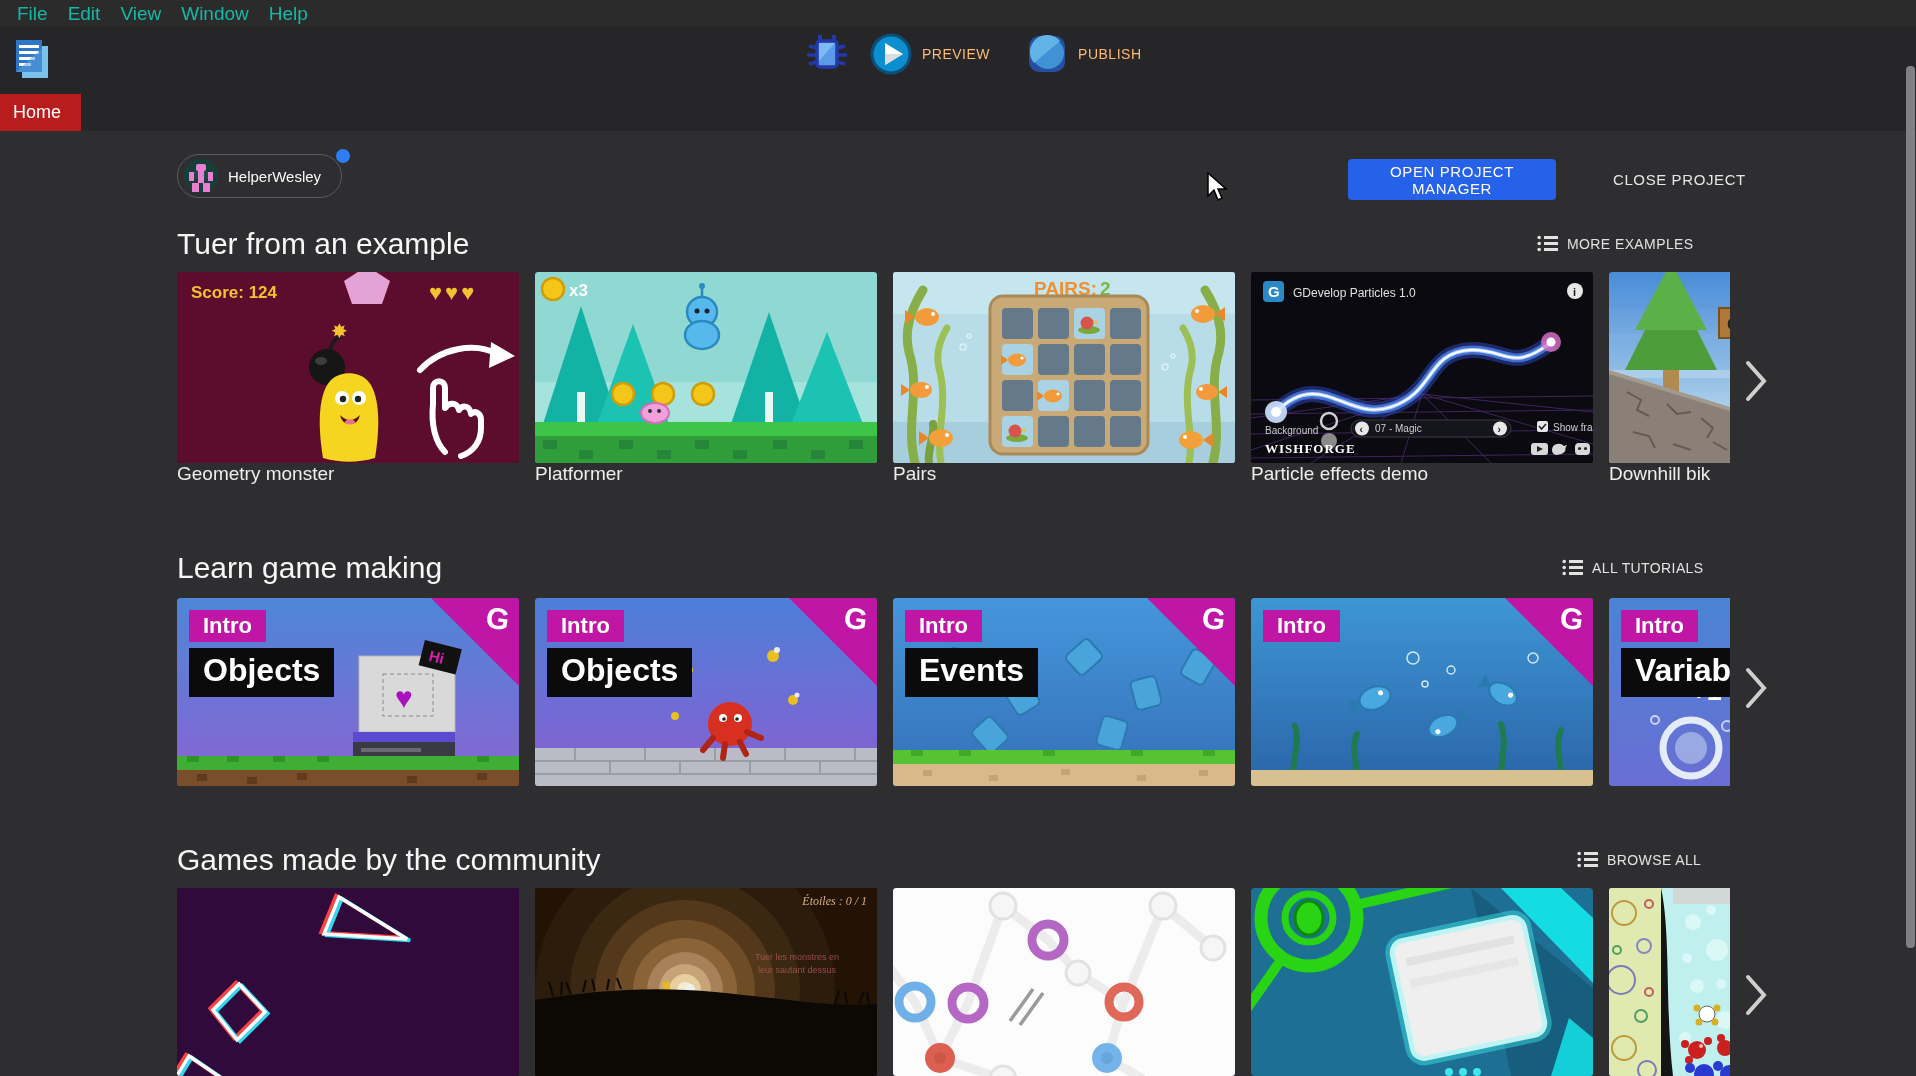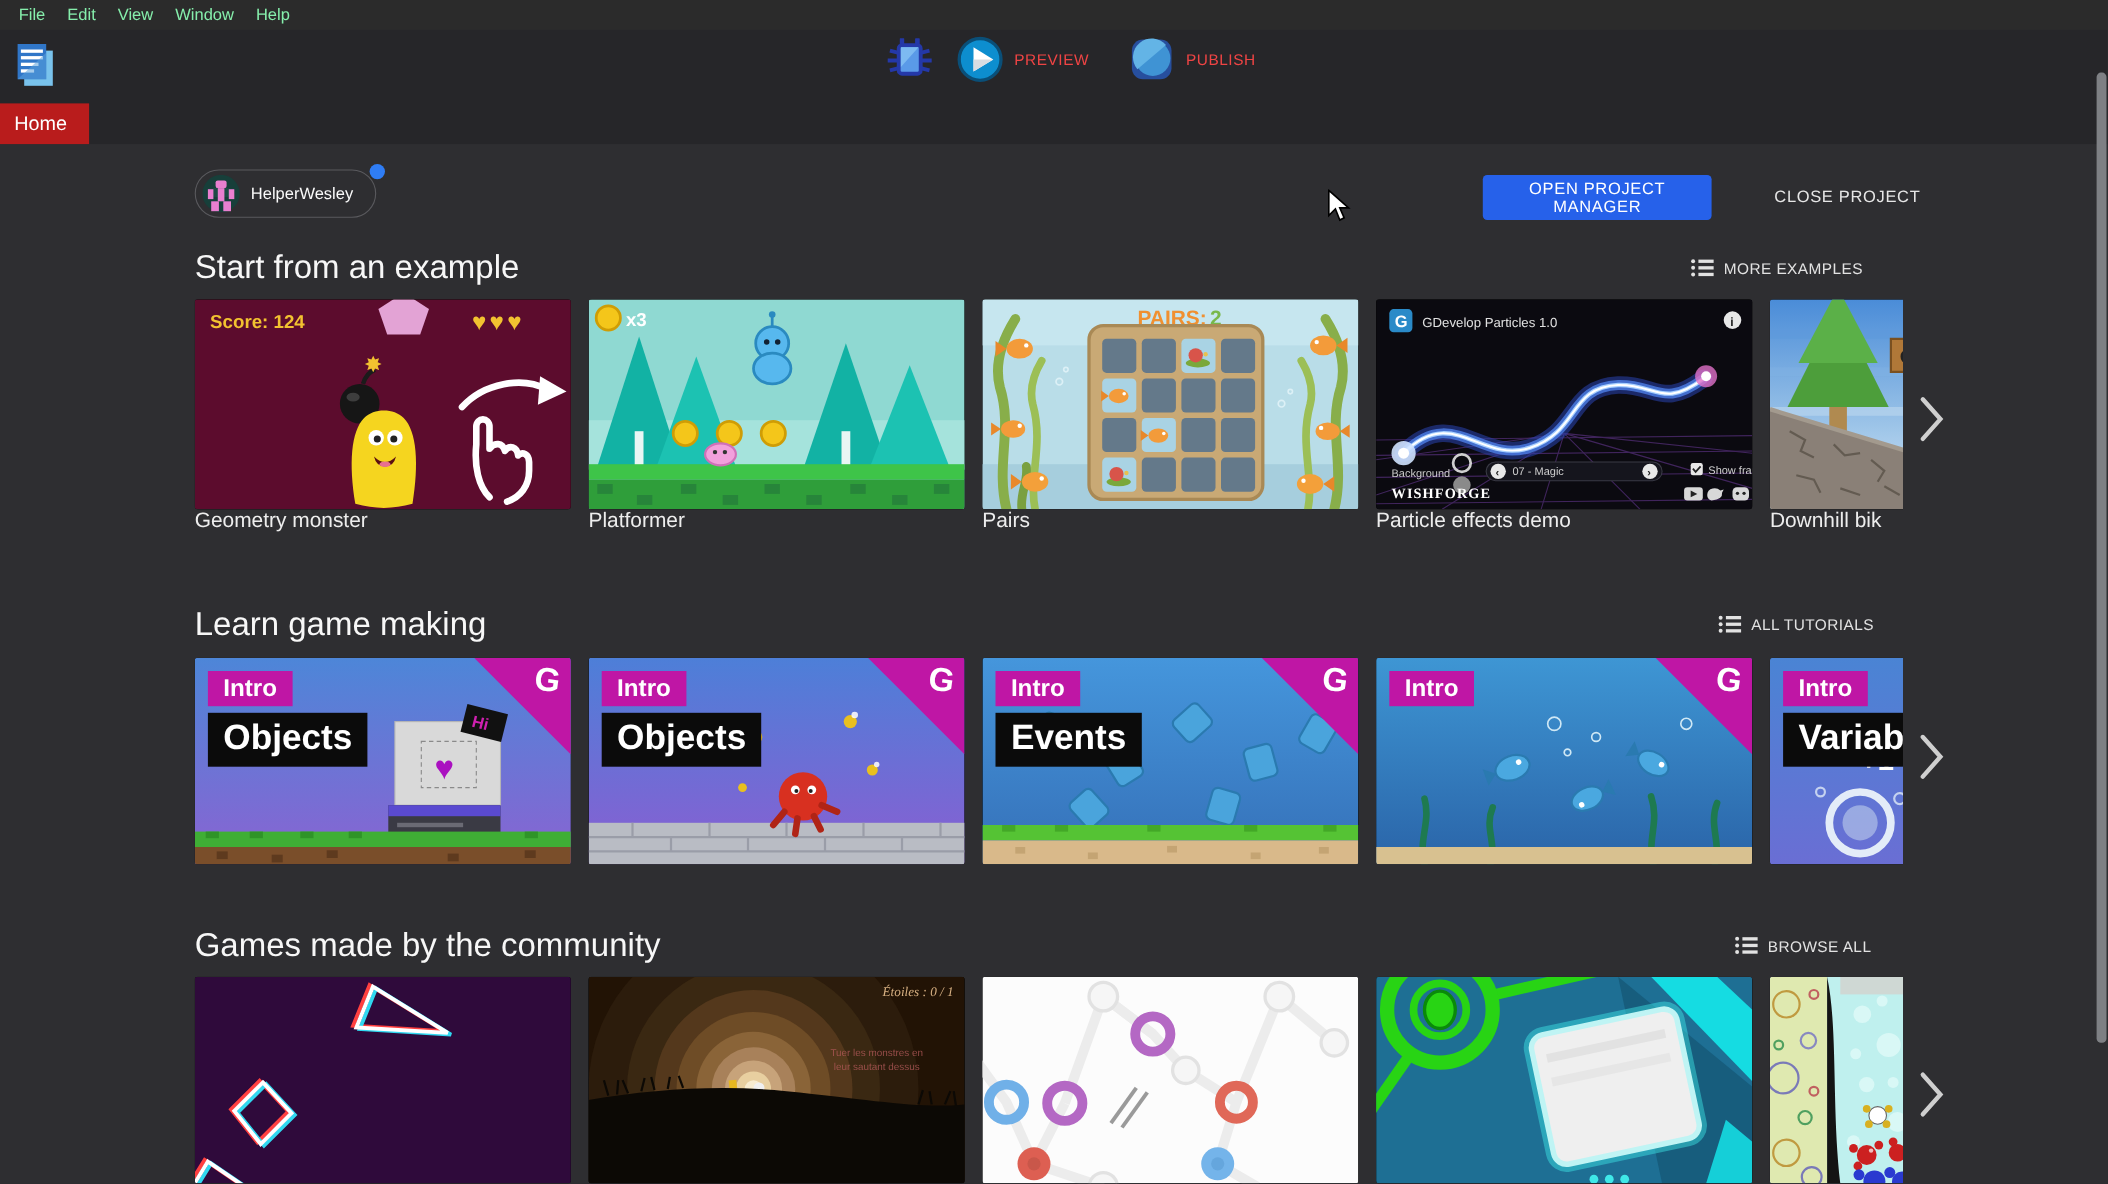--- a/index.html
+++ b/index.html
@@ -1,23 +1,23 @@
 <!DOCTYPE html>
 <html><head>
 <meta charset="utf-8">
 <style>
   *{margin:0;padding:0;box-sizing:border-box}
   html,body{width:1916px;height:1076px}
   body{position:relative;overflow:hidden;background:#2e2e31;font-family:"Liberation Sans",sans-serif;color:#fff}
   .menubar{position:absolute;left:0;top:0;width:1916px;height:27px;background:#2b2b2b;display:flex;align-items:center;padding-left:7px;z-index:5}
-  .menubar span{font-size:15px;color:#86efac;padding:0 10px;cursor:default}
+  .menubar span{font-size:19px;color:#14b8a6;padding:0 10px;cursor:default}
   .topband{position:absolute;left:0;top:27px;width:1916px;height:104px;background:#262629}
   .apptab{position:absolute;left:0;top:94px;width:81px;height:37px;background:#b91c1c;color:#fff;font-size:18px;line-height:37px;padding-left:13px}
   .toolbar-center{position:absolute;top:32px;left:806px;display:flex;align-items:center;gap:10px}
-  .tb-label{font-size:14px;color:#ef4444;letter-spacing:.5px;margin-right:26px}
+  .tb-label{font-size:14px;color:#fdba74;letter-spacing:.5px;margin-right:26px}
   .hdr-chip{position:absolute;left:177px;top:154px;height:44px;border:1px solid #5a5a5e;border-radius:22px;display:flex;align-items:center;padding:0 20px 0 6px;background:transparent}
   .hdr-chip .uname{font-size:15px;font-weight:normal;color:#fafafa;margin-left:10px}
   .chip-dot{position:absolute;left:336px;top:149px;width:14px;height:14px;border-radius:50%;background:#2f7df5}
   .btn-primary{position:absolute;left:1348px;top:159px;width:208px;height:41px;background:#2661ea;border:none;border-radius:4px;color:#fff;font-size:15px;letter-spacing:.6px;font-family:"Liberation Sans",sans-serif;cursor:pointer}
   .btn-text{position:absolute;left:1601px;top:159px;height:41px;background:none;border:none;color:#e6e6e6;font-size:15px;letter-spacing:.6px;padding:0 12px;font-family:"Liberation Sans",sans-serif;cursor:pointer}
   .sec-title{position:absolute;left:177px;font-size:30px;font-weight:300;color:#f7f7f7}
   .sec-action{position:absolute;display:flex;align-items:center;gap:9px;color:#e2e2e2;font-size:14px;letter-spacing:.4px;cursor:pointer}
   .cardrow{position:absolute;left:177px;width:1553px;display:flex;gap:16px;overflow:hidden}
   .cardcol{width:342px;flex:0 0 342px}
   .thumb{width:342px;height:191px;border-radius:3px;overflow:hidden;position:relative;background:#000}
@@ -99,21 +99,21 @@
     <rect x="8" y="24" width="7" height="9" fill="#e87fd0"></rect>
       <rect x="19" y="24" width="7" height="9" fill="#e87fd0"></rect>
   </svg>
   <span class="uname">HelperWesley</span>
 </div>
 <div class="chip-dot"></div>
 
 <button class="btn-primary">OPEN PROJECT MANAGER</button>
 <button class="btn-text">CLOSE PROJECT</button>
 
-<div class="sec-title" style="top:227px">Start from an example</div>
+<div class="sec-title" style="top:227px">Tuer from an example</div>
 <div class="sec-action" style="top:235px;left:1537px">
   <svg width="21" height="17" viewBox="0 0 21 17">
     <g fill="#e2e2e2">
         <circle cx="2.2" cy="2.5" r="1.8"></circle>
         <circle cx="2.2" cy="8.5" r="1.8"></circle>
         <circle cx="2.2" cy="14.5" r="1.8"></circle>
     <rect x="7" y="1" width="14" height="3"></rect>
         <rect x="7" y="7" width="14" height="3"></rect>
         <rect x="7" y="13" width="14" height="3"></rect>
       </g>

